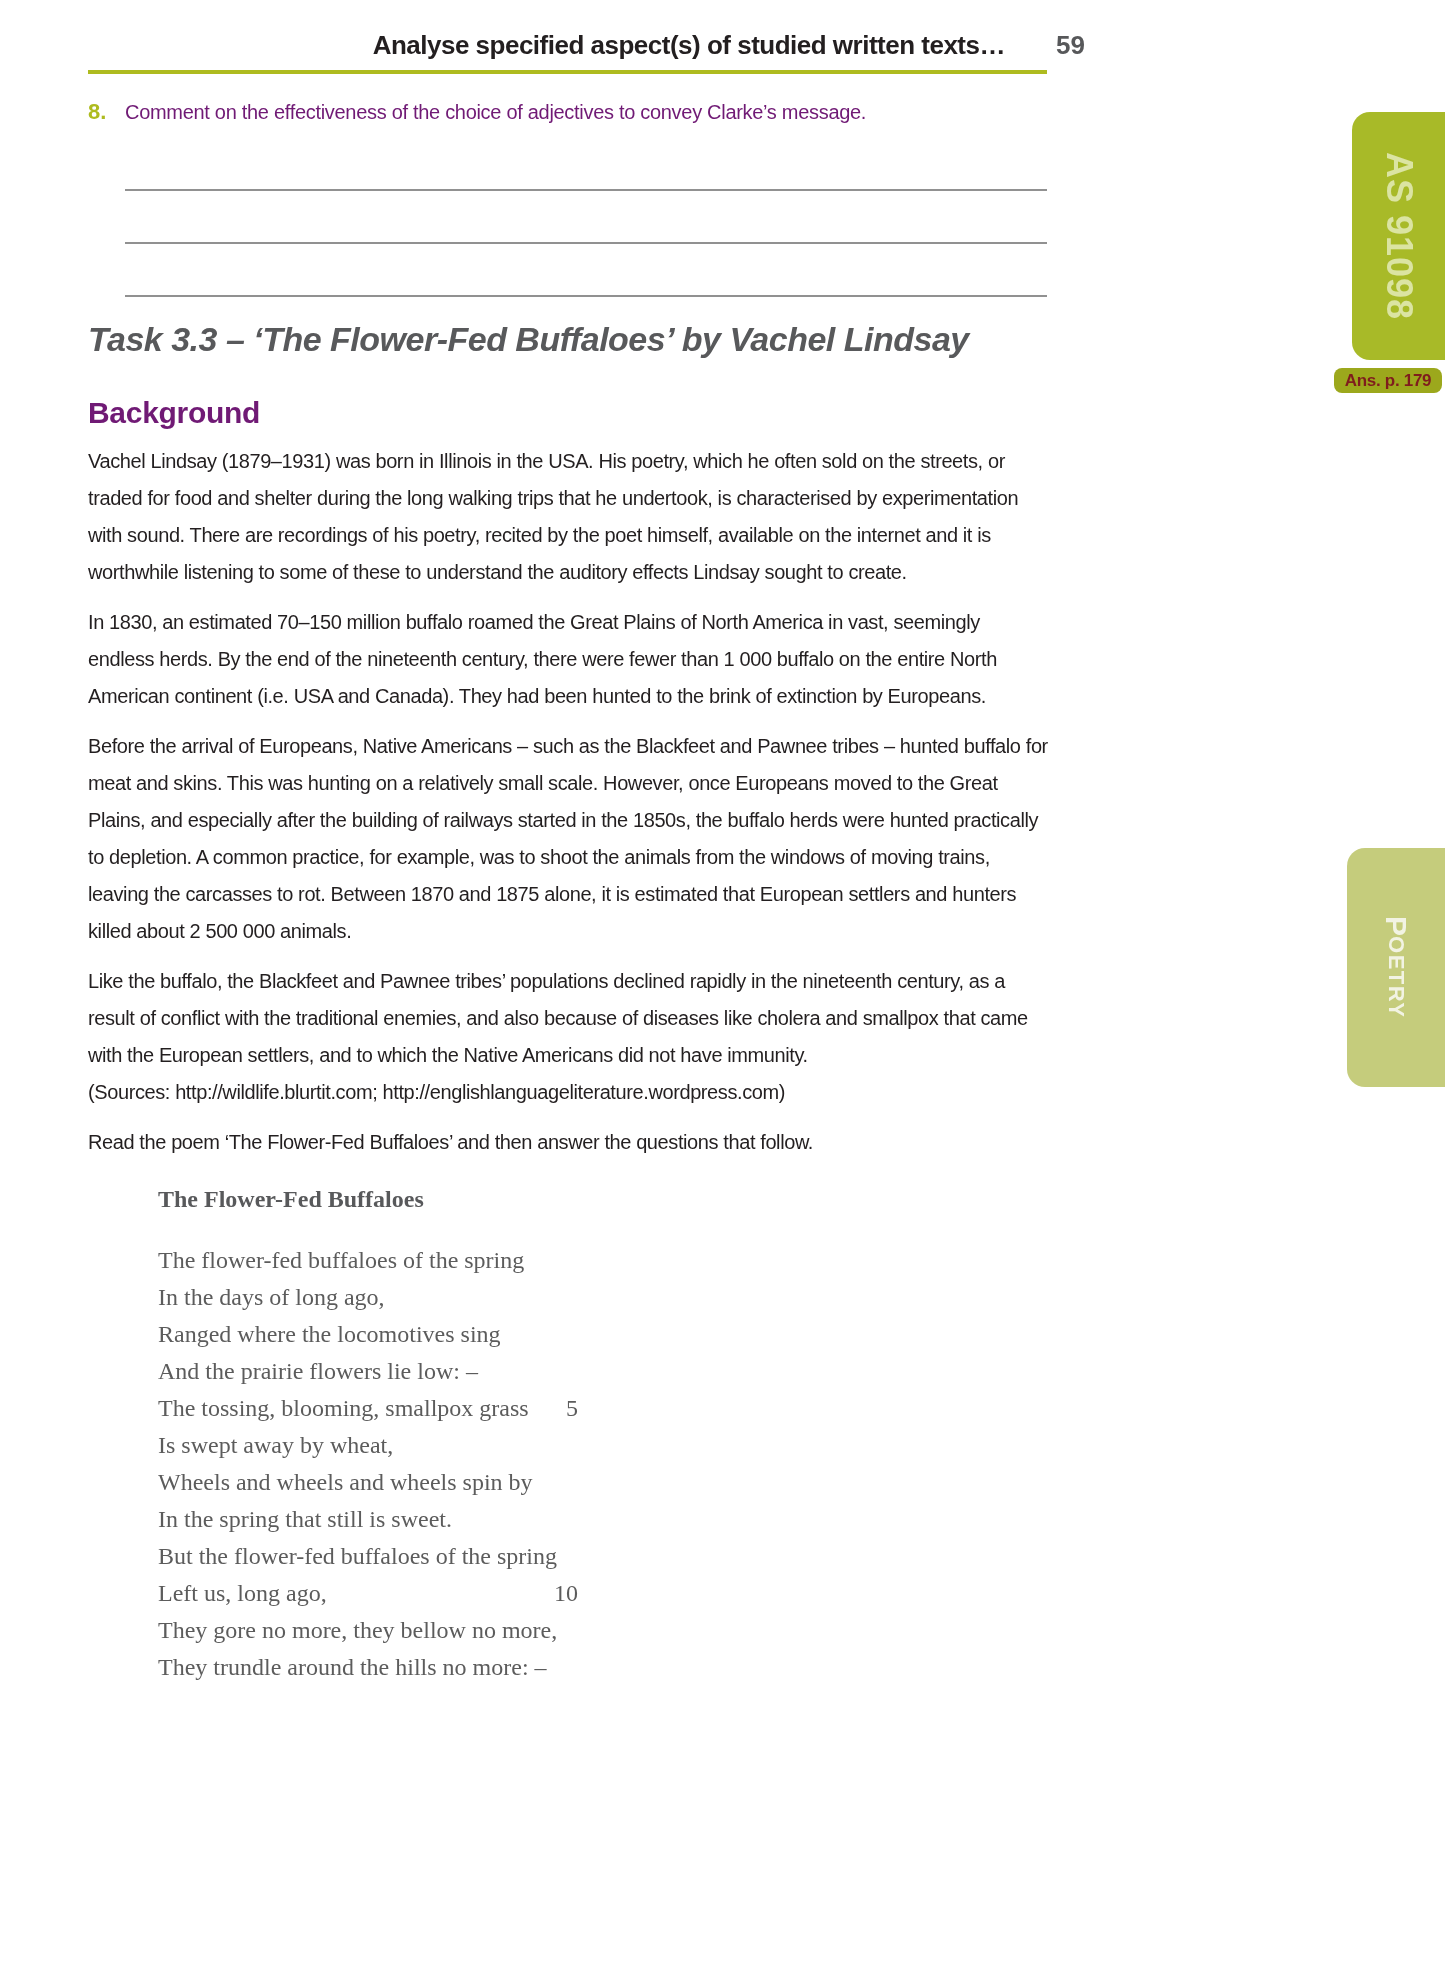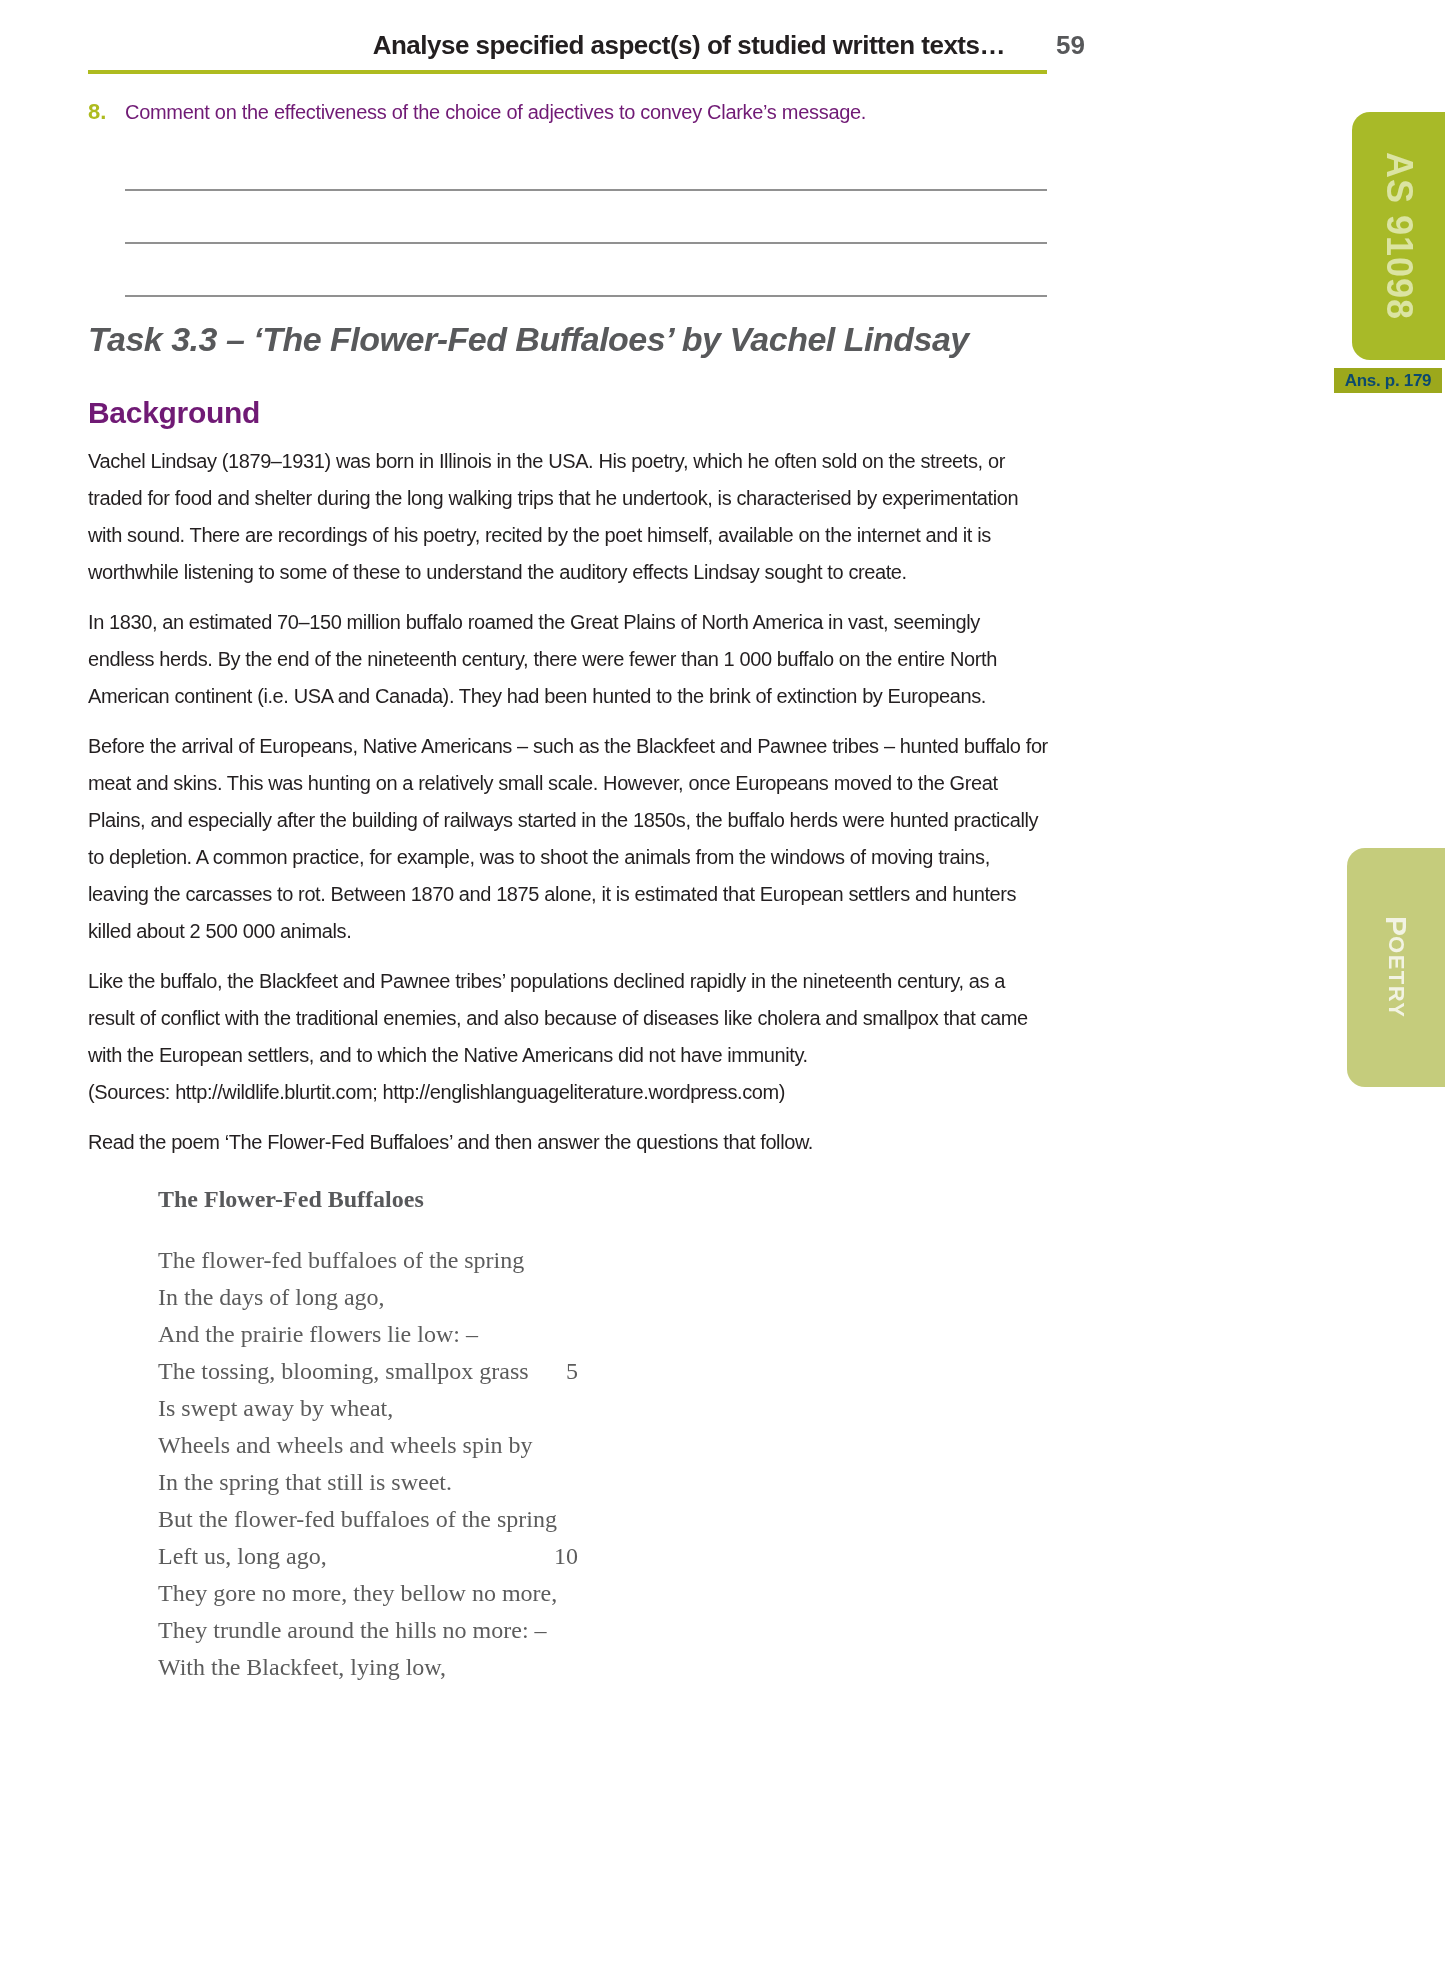--- a/index.html
+++ b/index.html
@@ -70,22 +70,22 @@
     position:absolute; top:112px; left:1352px; width:93px; height:248px;
     background:#a8ba28; border-radius:18px 0 0 18px;
     display:flex; align-items:center; justify-content:center;
   }
   .tab-as-text {
     writing-mode:vertical-rl; font-size:36px; font-weight:bold;
     color:#dbe4a2; letter-spacing:1px; white-space:nowrap;
   }
   .badge-ans {
     position:absolute; top:368px; left:1334px; width:108px; height:25px;
-    background:#9ca81c; color:#0c4a6e; font-size:17px; font-weight:bold;
-    display:flex; align-items:center; justify-content:center; letter-spacing:-0.3px;
+    background:#9ca81c; color:#7f1d1d; font-size:17px; font-weight:bold;
+    display:flex; align-items:center; justify-content:center; letter-spacing:-0.3px;border-radius:8px;
   }
   .tab-poetry {
     position:absolute; top:848px; left:1347px; width:98px; height:239px;
     background:#c5cc7c; border-radius:18px 0 0 18px;
     display:flex; align-items:center; justify-content:center;
   }
   .tab-poetry-text { writing-mode:vertical-rl; color:#f2f3e3; font-weight:bold; white-space:nowrap; }
   .tp-initial { font-size:30px; }
   .tp-rest { font-size:22px; letter-spacing:1.5px; }
 
@@ -119,20 +119,21 @@
     <p>Before the arrival of Europeans, Native Americans – such as the Blackfeet and Pawnee tribes – hunted buffalo for meat and skins. This was hunting on a relatively small scale. However, once Europeans moved to the Great Plains, and especially after the building of railways started in the 1850s, the buffalo herds were hunted practically to depletion. A common practice, for example, was to shoot the animals from the windows of moving trains, leaving the carcasses to rot. Between 1870 and 1875 alone, it is estimated that European settlers and hunters killed about 2 500 000 animals.</p>
     <p class="nogap">Like the buffalo, the Blackfeet and Pawnee tribes’ populations declined rapidly in the nineteenth century, as a result of conflict with the traditional enemies, and also because of diseases like cholera and smallpox that came with the European settlers, and to which the Native Americans did not have immunity.</p>
     <p>(Sources: http://wildlife.blurtit.com; http://englishlanguageliterature.wordpress.com)</p>
     <p>Read the poem ‘The Flower-Fed Buffaloes’ and then answer the questions that follow.</p>
 
     <div class="poem">
       <div class="poem-title">The Flower-Fed Buffaloes</div>
       <div class="poem-lines">
         <div class="poem-line"><span>The flower-fed buffaloes of the spring</span><span class="pl-num"></span></div>
         <div class="poem-line"><span>In the days of long ago,</span><span class="pl-num"></span></div>
+        <div class="poem-line"><span>Ranged where the locomotives sing</span><span class="pl-num"></span></div>
         <div class="poem-line"><span>And the prairie flowers lie low: –</span><span class="pl-num"></span></div>
         <div class="poem-line"><span>The tossing, blooming, smallpox grass</span><span class="pl-num">5</span></div>
         <div class="poem-line"><span>Is swept away by wheat,</span><span class="pl-num"></span></div>
         <div class="poem-line"><span>Wheels and wheels and wheels spin by</span><span class="pl-num"></span></div>
         <div class="poem-line"><span>In the spring that still is sweet.</span><span class="pl-num"></span></div>
         <div class="poem-line"><span>But the flower-fed buffaloes of the spring</span><span class="pl-num"></span></div>
         <div class="poem-line"><span>Left us, long ago,</span><span class="pl-num">10</span></div>
         <div class="poem-line"><span>They gore no more, they bellow no more,</span><span class="pl-num"></span></div>
         <div class="poem-line"><span>They trundle around the hills no more: –</span><span class="pl-num"></span></div>
         <div class="poem-line"><span>With the Blackfeet, lying low,</span><span class="pl-num"></span></div>

